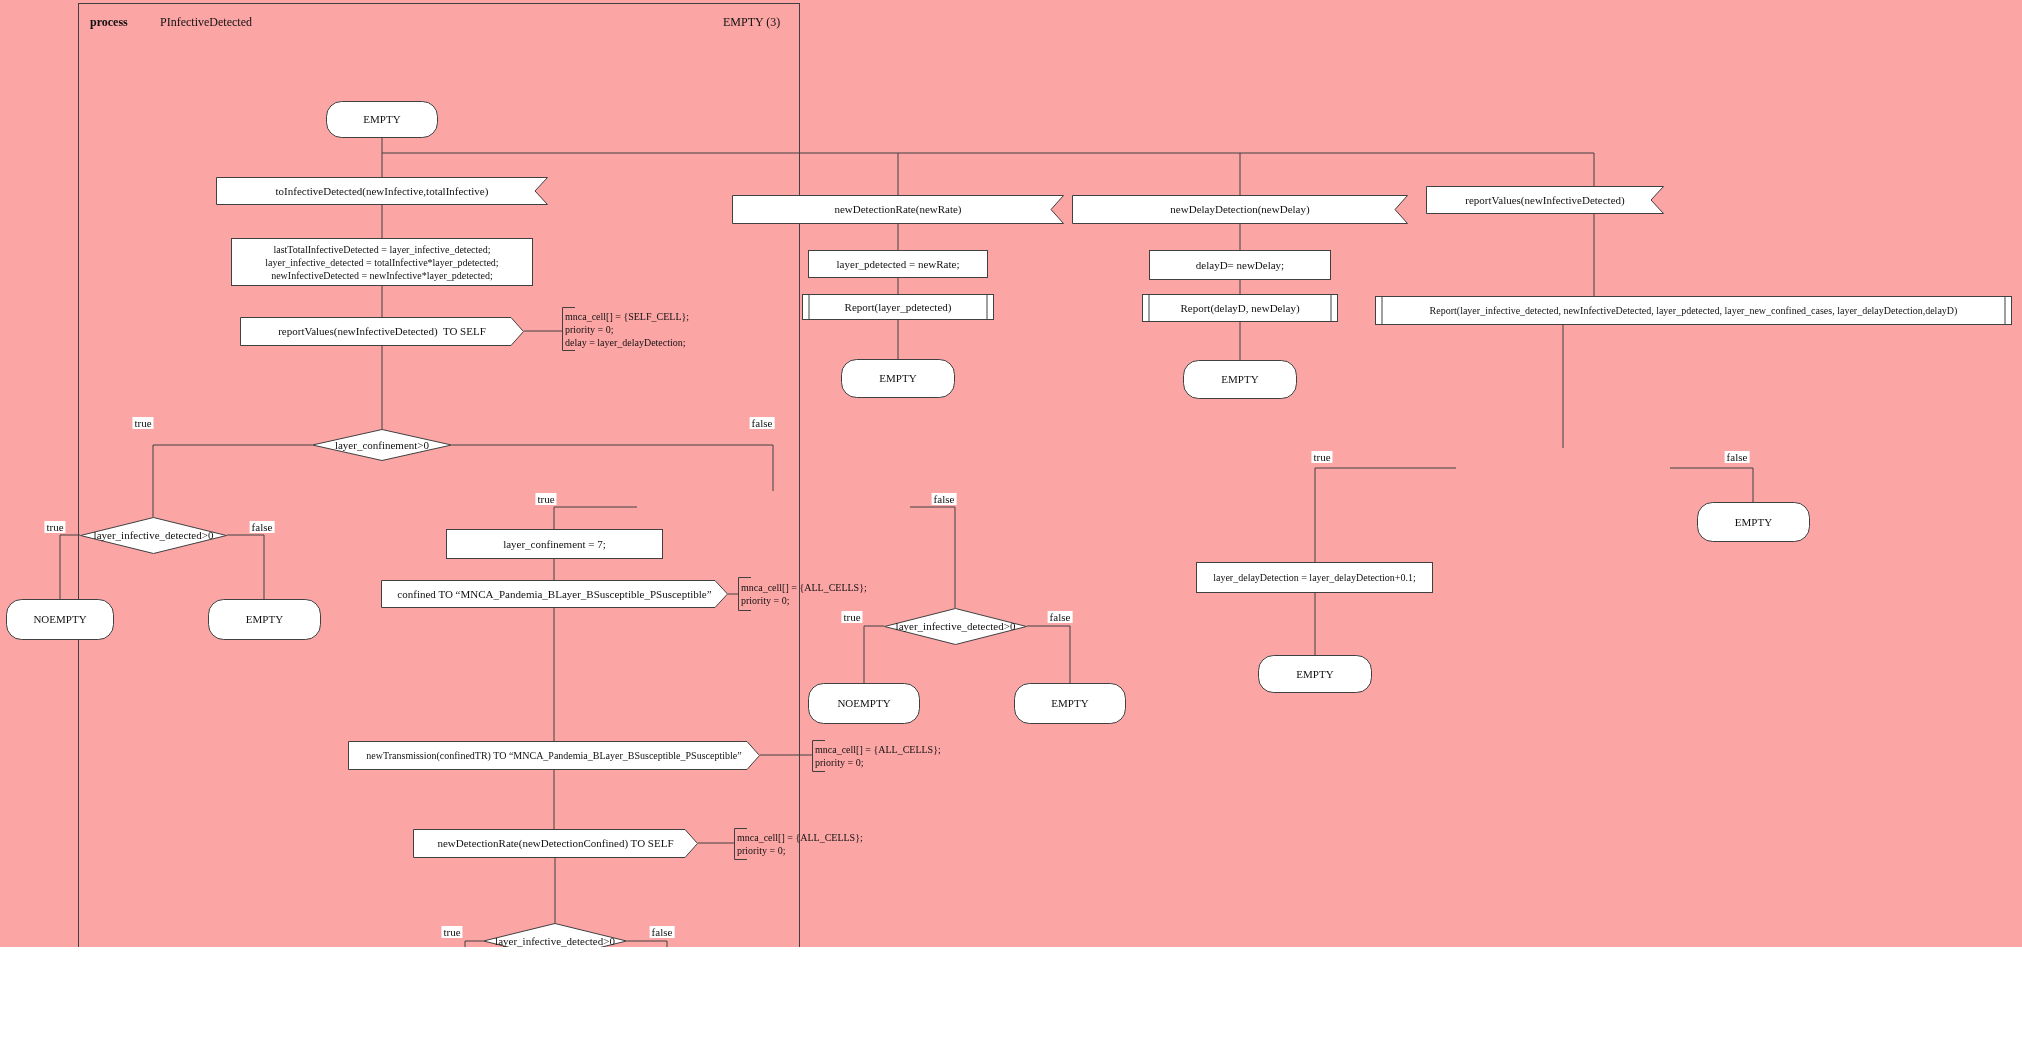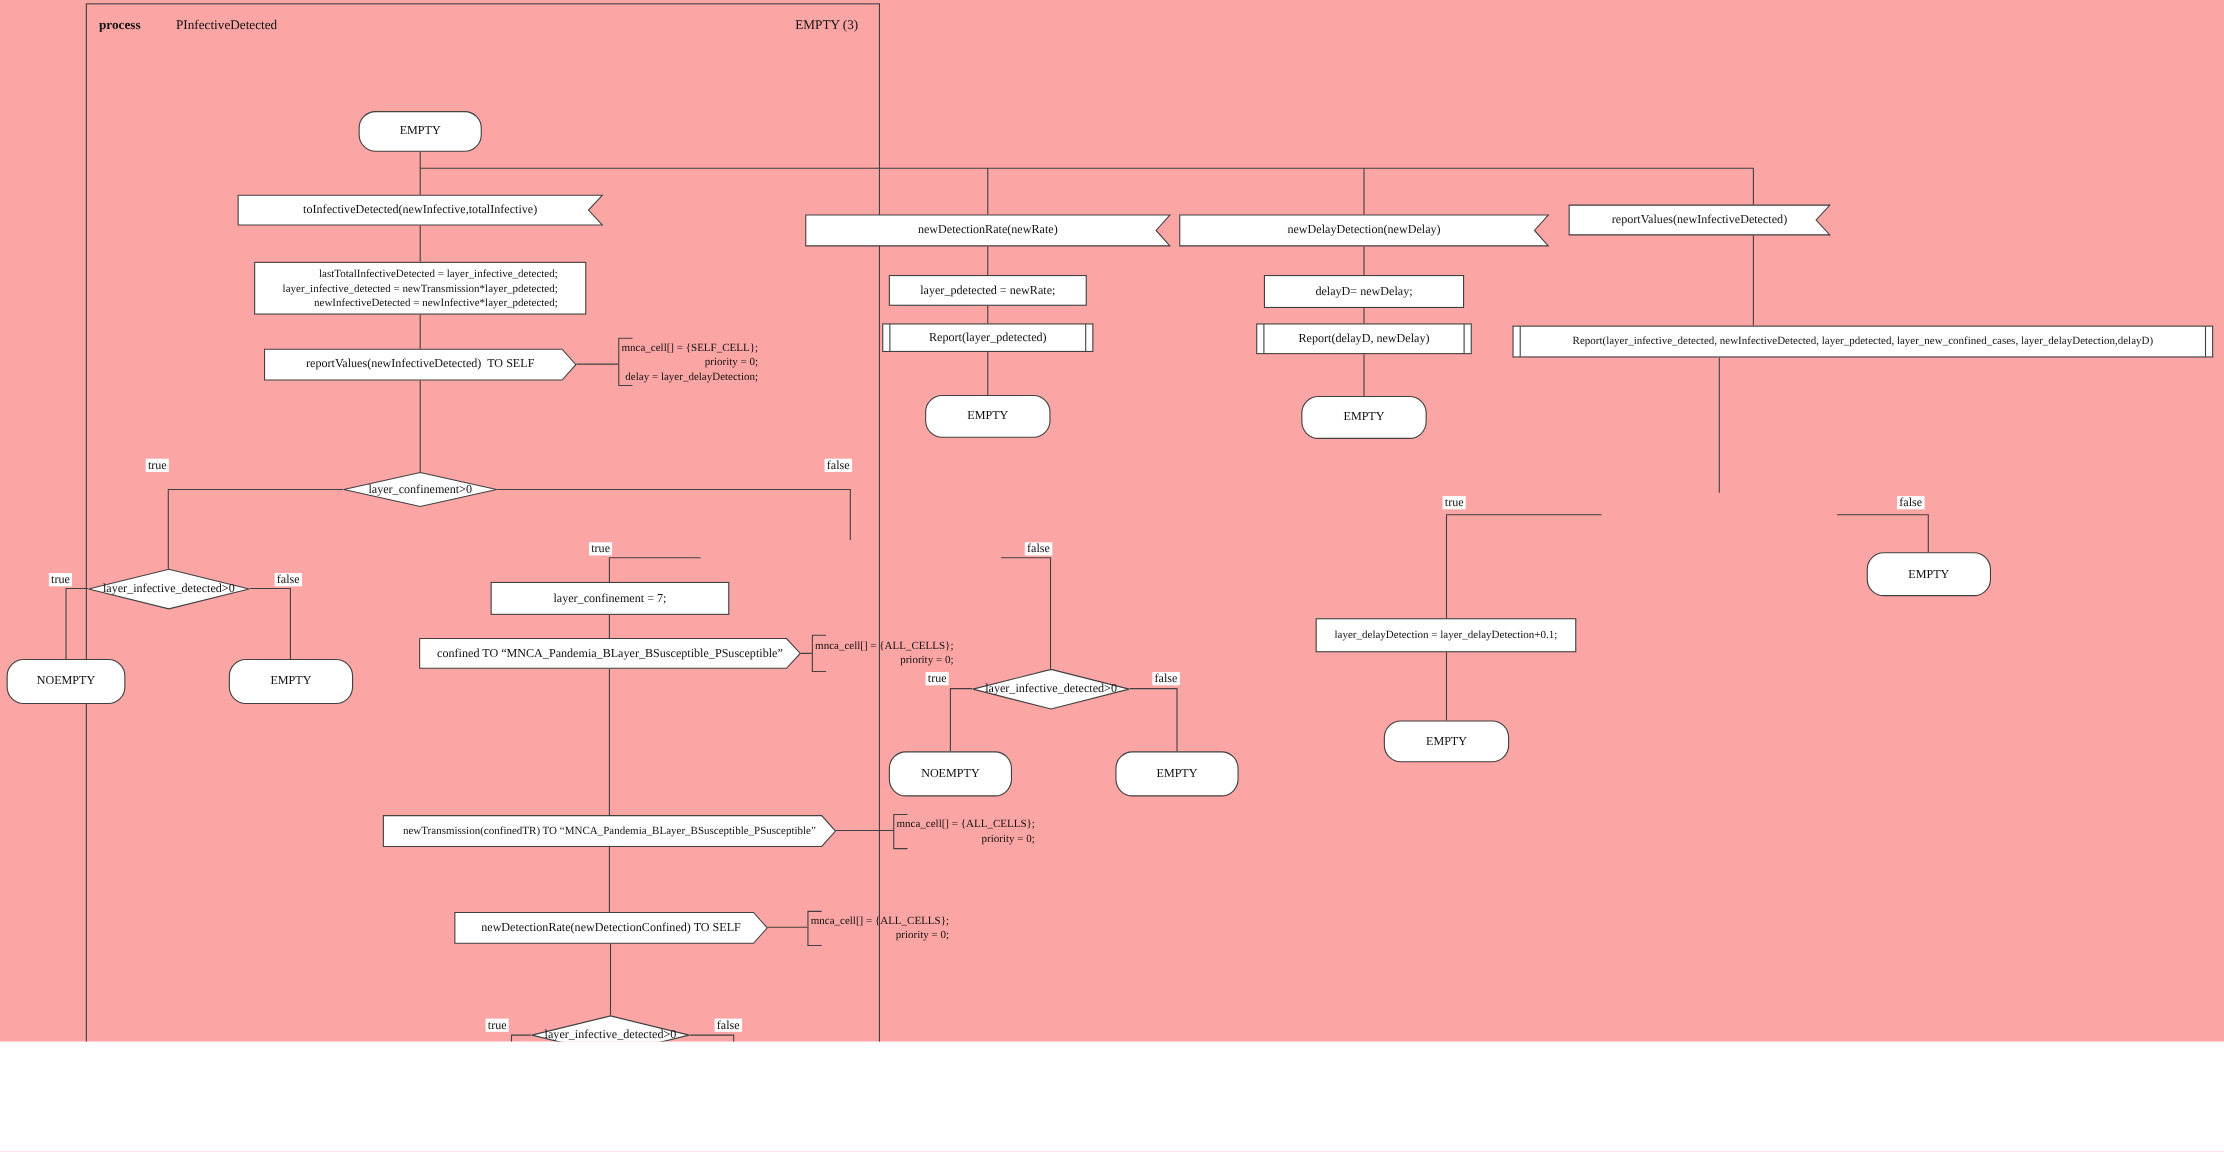--- a/index.html
+++ b/index.html
@@ -6,23 +6,23 @@
   #canvas{position:relative;width:2022px;height:947px;background:#fca5a5;
           font-family:Liberation Serif, serif;color:#111;overflow:hidden}
   .wires{position:absolute;left:0;top:0}
   .wires path,.wires rect{fill:none;stroke:#404040;stroke-width:1}
   .node{position:absolute;display:flex;align-items:center;justify-content:center;
         font-size:11px;line-height:13px}
   .node .shape{position:absolute;left:0;top:0;overflow:visible}
   .node .shape path,.node .shape rect{fill:#ffffff;stroke:#404040;stroke-width:1}
   .node .shape line{stroke:#404040;stroke-width:1}
   .node[data-shape="comment"] .shape path{fill:none}
-  .node .txt{position:relative;white-space:pre;text-align:right;padding:0 3px}
+  .node .txt{position:relative;white-space:pre;text-align:center;padding:0 3px}
   .node[data-shape="comment"]{justify-content:flex-start}
-  .node[data-shape="comment"] .txt{text-align:right;}
+  .node[data-shape="comment"] .txt{text-align:left;}
   .fs10 .txt,.fs10{font-size:10px}
   .node[data-shape="comment"]{font-size:10px}
   .elabel{position:absolute;transform:translate(-50%,-50%);font-size:11px;background:#fff;padding:0 2px}
   .hdr{position:absolute;font-size:12px}
   .hdr.bold{font-weight:bold}
 </style>
 </head>
 <body>
 
 <div id="canvas">
@@ -63,21 +63,21 @@
         <path d="M0.5,0.5 H331.5 L319,14 L331.5,27.5 H0.5 Z"></path>
       </svg>
     <span class="txt">toInfectiveDetected(newInfective,totalInfective)</span>
     </div>
 
   <div class="node fs10" data-shape="task" style="left:231px;top:238px;width:302px;height:48px">
       <svg width="302" height="48" class="shape">
         <rect x="0.5" y="0.5" width="301" height="47"></rect>
       </svg>
     <span class="txt">lastTotalInfectiveDetected = layer_infective_detected;
-layer_infective_detected = newTransmission*layer_pdetected;
+layer_infective_detected = totalInfective*layer_pdetected;
 newInfectiveDetected = newInfective*layer_pdetected;</span>
     </div>
 
   <div class="node" data-shape="output" style="left:240px;top:317px;width:284px;height:29px">
       <svg width="284" height="29" class="shape">
         <path d="M0.5,0.5 H271 L283.5,14.5 L271,28.5 H0.5 Z"></path>
       </svg>
     <span class="txt">reportValues(newInfectiveDetected)  TO SELF</span>
     </div>
 

